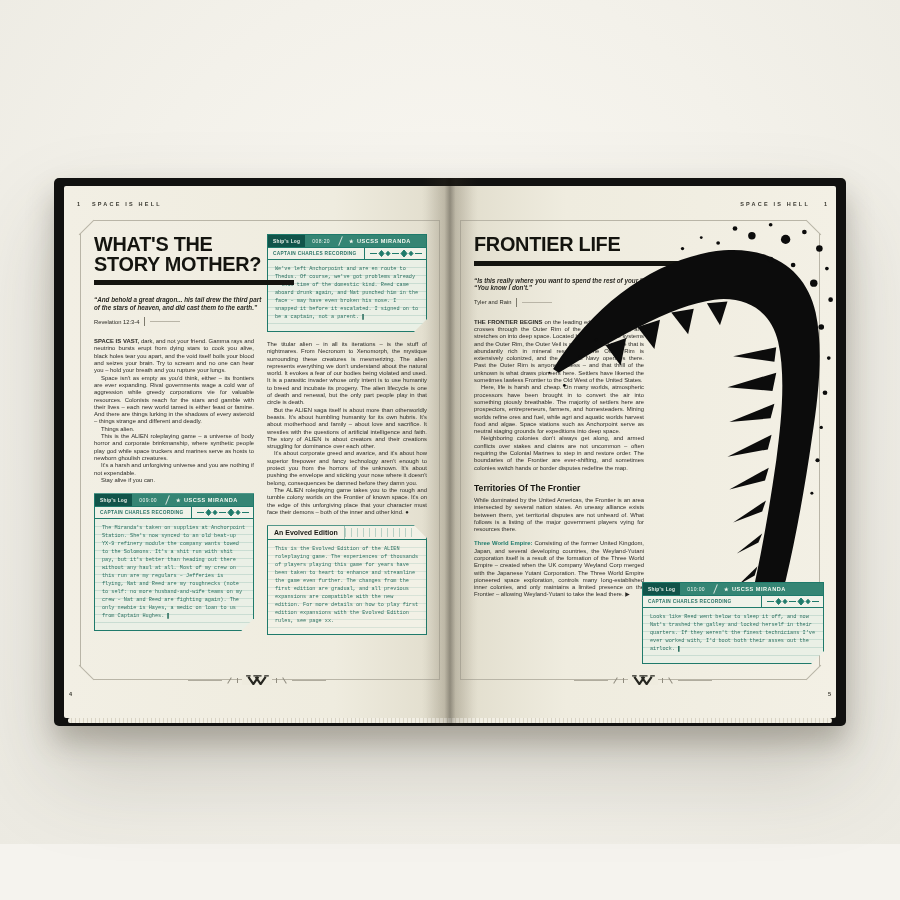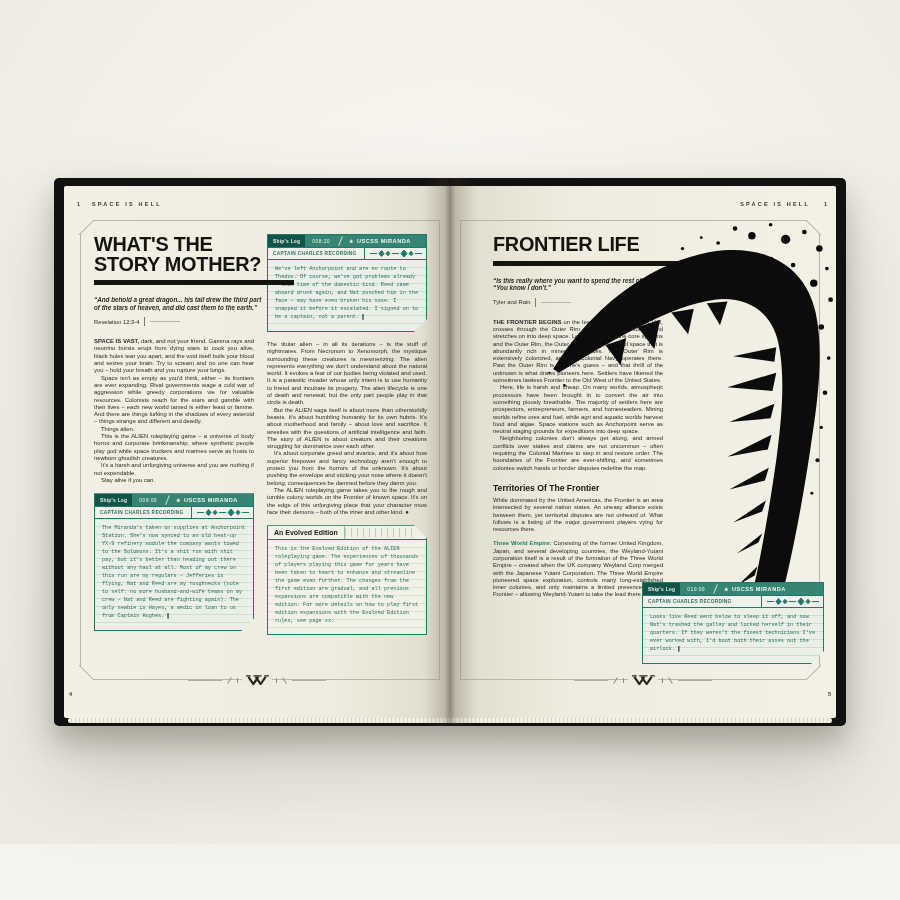--- a/index.html
+++ b/index.html
@@ -49,21 +49,21 @@
   .f-tick { width:1px; height:5px; background:#8f8b7e; }
   .f-logo { background:inherit; padding:0 3px; display:flex; align-items:center; }
   .page.left  .footer-orn .f-logo { background:#eeebde; }
   .page.right .footer-orn .f-logo { background:#efecdf; }
 
   
   .content { position:absolute; z-index:2; display:flex; gap:13px; }
   .page.left  .content { left:30px; right:22px; top:48px; bottom:44px; }
   .page.right .content { left:24px; right:28px; top:48px; bottom:44px; }
   .col { width:160px; flex:0 0 160px; }
-  .page.right .col { width:170px; flex:0 0 170px;margin-left:19px; }
+  .page.right .col { width:170px; flex:0 0 170px; }
 
   .title-line { font-size:20.5px; line-height:19.5px; font-weight:bold; color:#14140f; letter-spacing:-.3px; transform-origin:left; transform:scaleX(.97); white-space:nowrap; }
   .title-rule { height:5px; background:#14140f; width:200px; margin:7px 0 11px; position:relative; z-index:2; }
   .quote { font-size:6.3px; line-height:7.6px; font-style:italic; font-weight:bold; color:#2b2a24; width:172px; }
   .page.right .quote { width:196px; }
   .qsource-row { display:flex; align-items:center; gap:5px; margin-top:6px; margin-bottom:12px; }
   .qsource { font-size:5.8px; color:#2b2a24; white-space:nowrap; }
   .vbar { width:1px; height:9px; background:#7d7a6d; }
   .q-hair { flex:0 0 30px; height:1px; background:#b9b5a7; }
 

